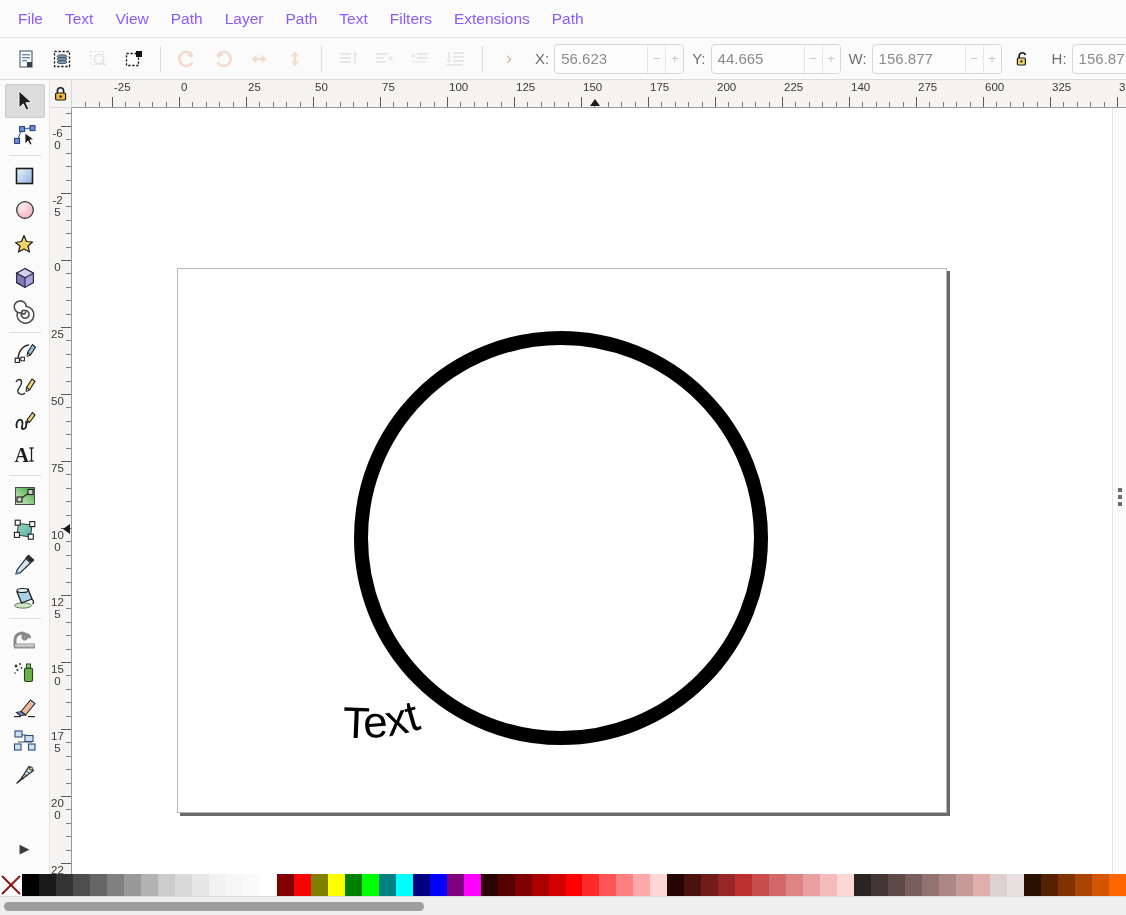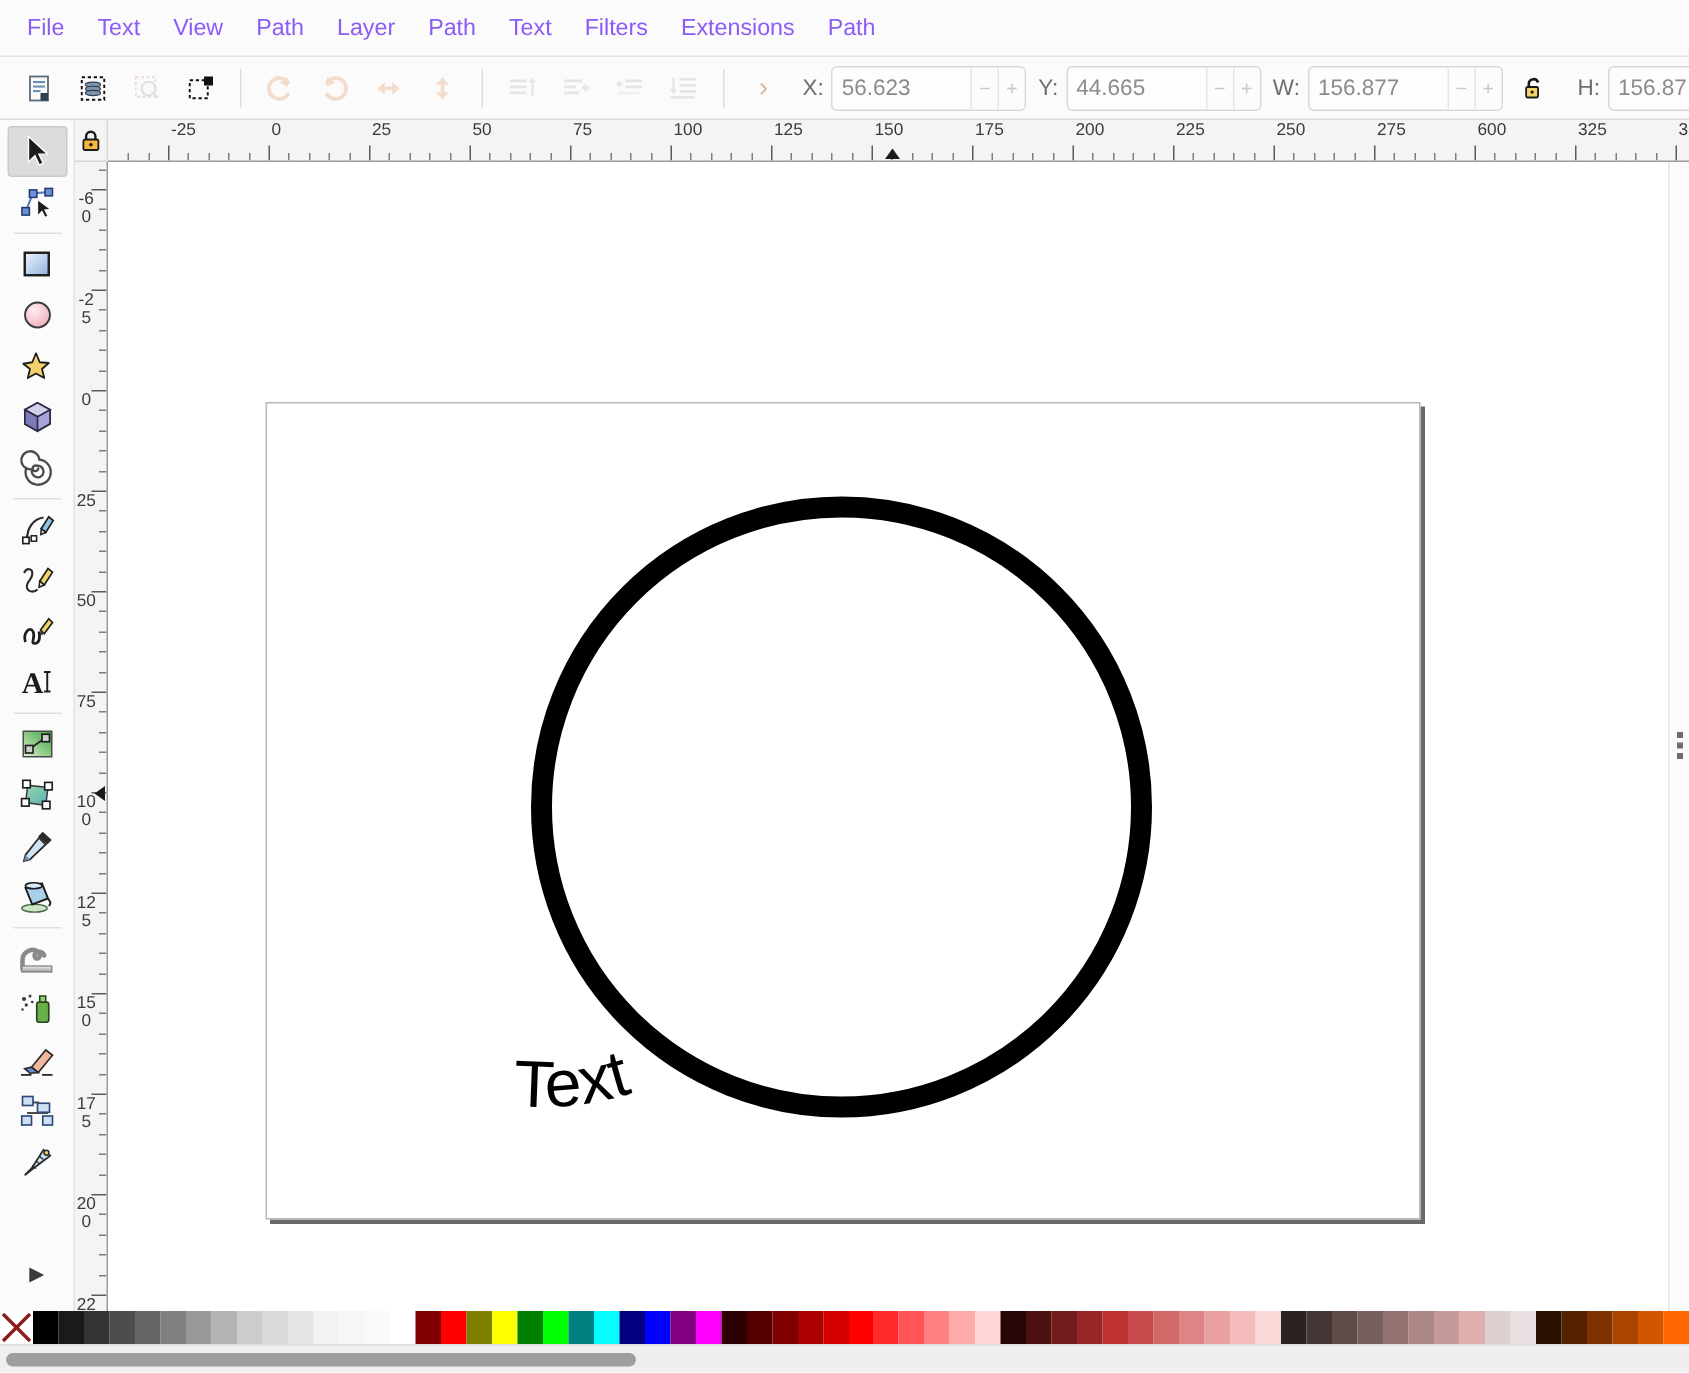--- a/index.html
+++ b/index.html
@@ -645,21 +645,21 @@
       <div class="hr-tick minor" style="left: 669.8px;"></div>
       <div class="hr-tick minor" style="left: 683.2px;"></div>
       <div class="hr-tick minor" style="left: 696.6px;"></div>
       <div class="hr-tick major" style="left: 710px;"></div>
       <div class="hr-lbl" style="left: 710px;">225</div>
       <div class="hr-tick minor" style="left: 723.4px;"></div>
       <div class="hr-tick minor" style="left: 736.8px;"></div>
       <div class="hr-tick minor" style="left: 750.2px;"></div>
       <div class="hr-tick minor" style="left: 763.6px;"></div>
       <div class="hr-tick major" style="left: 777px;"></div>
-      <div class="hr-lbl" style="left: 777px;">250</div>
+      <div class="hr-lbl" style="left: 777px;">140</div>
       <div class="hr-tick minor" style="left: 790.4px;"></div>
       <div class="hr-tick minor" style="left: 803.8px;"></div>
       <div class="hr-tick minor" style="left: 817.2px;"></div>
       <div class="hr-tick minor" style="left: 830.6px;"></div>
       <div class="hr-tick major" style="left: 844px;"></div>
       <div class="hr-lbl" style="left: 844px;">275</div>
       <div class="hr-tick minor" style="left: 857.4px;"></div>
       <div class="hr-tick minor" style="left: 870.8px;"></div>
       <div class="hr-tick minor" style="left: 884.2px;"></div>
       <div class="hr-tick minor" style="left: 897.6px;"></div>

